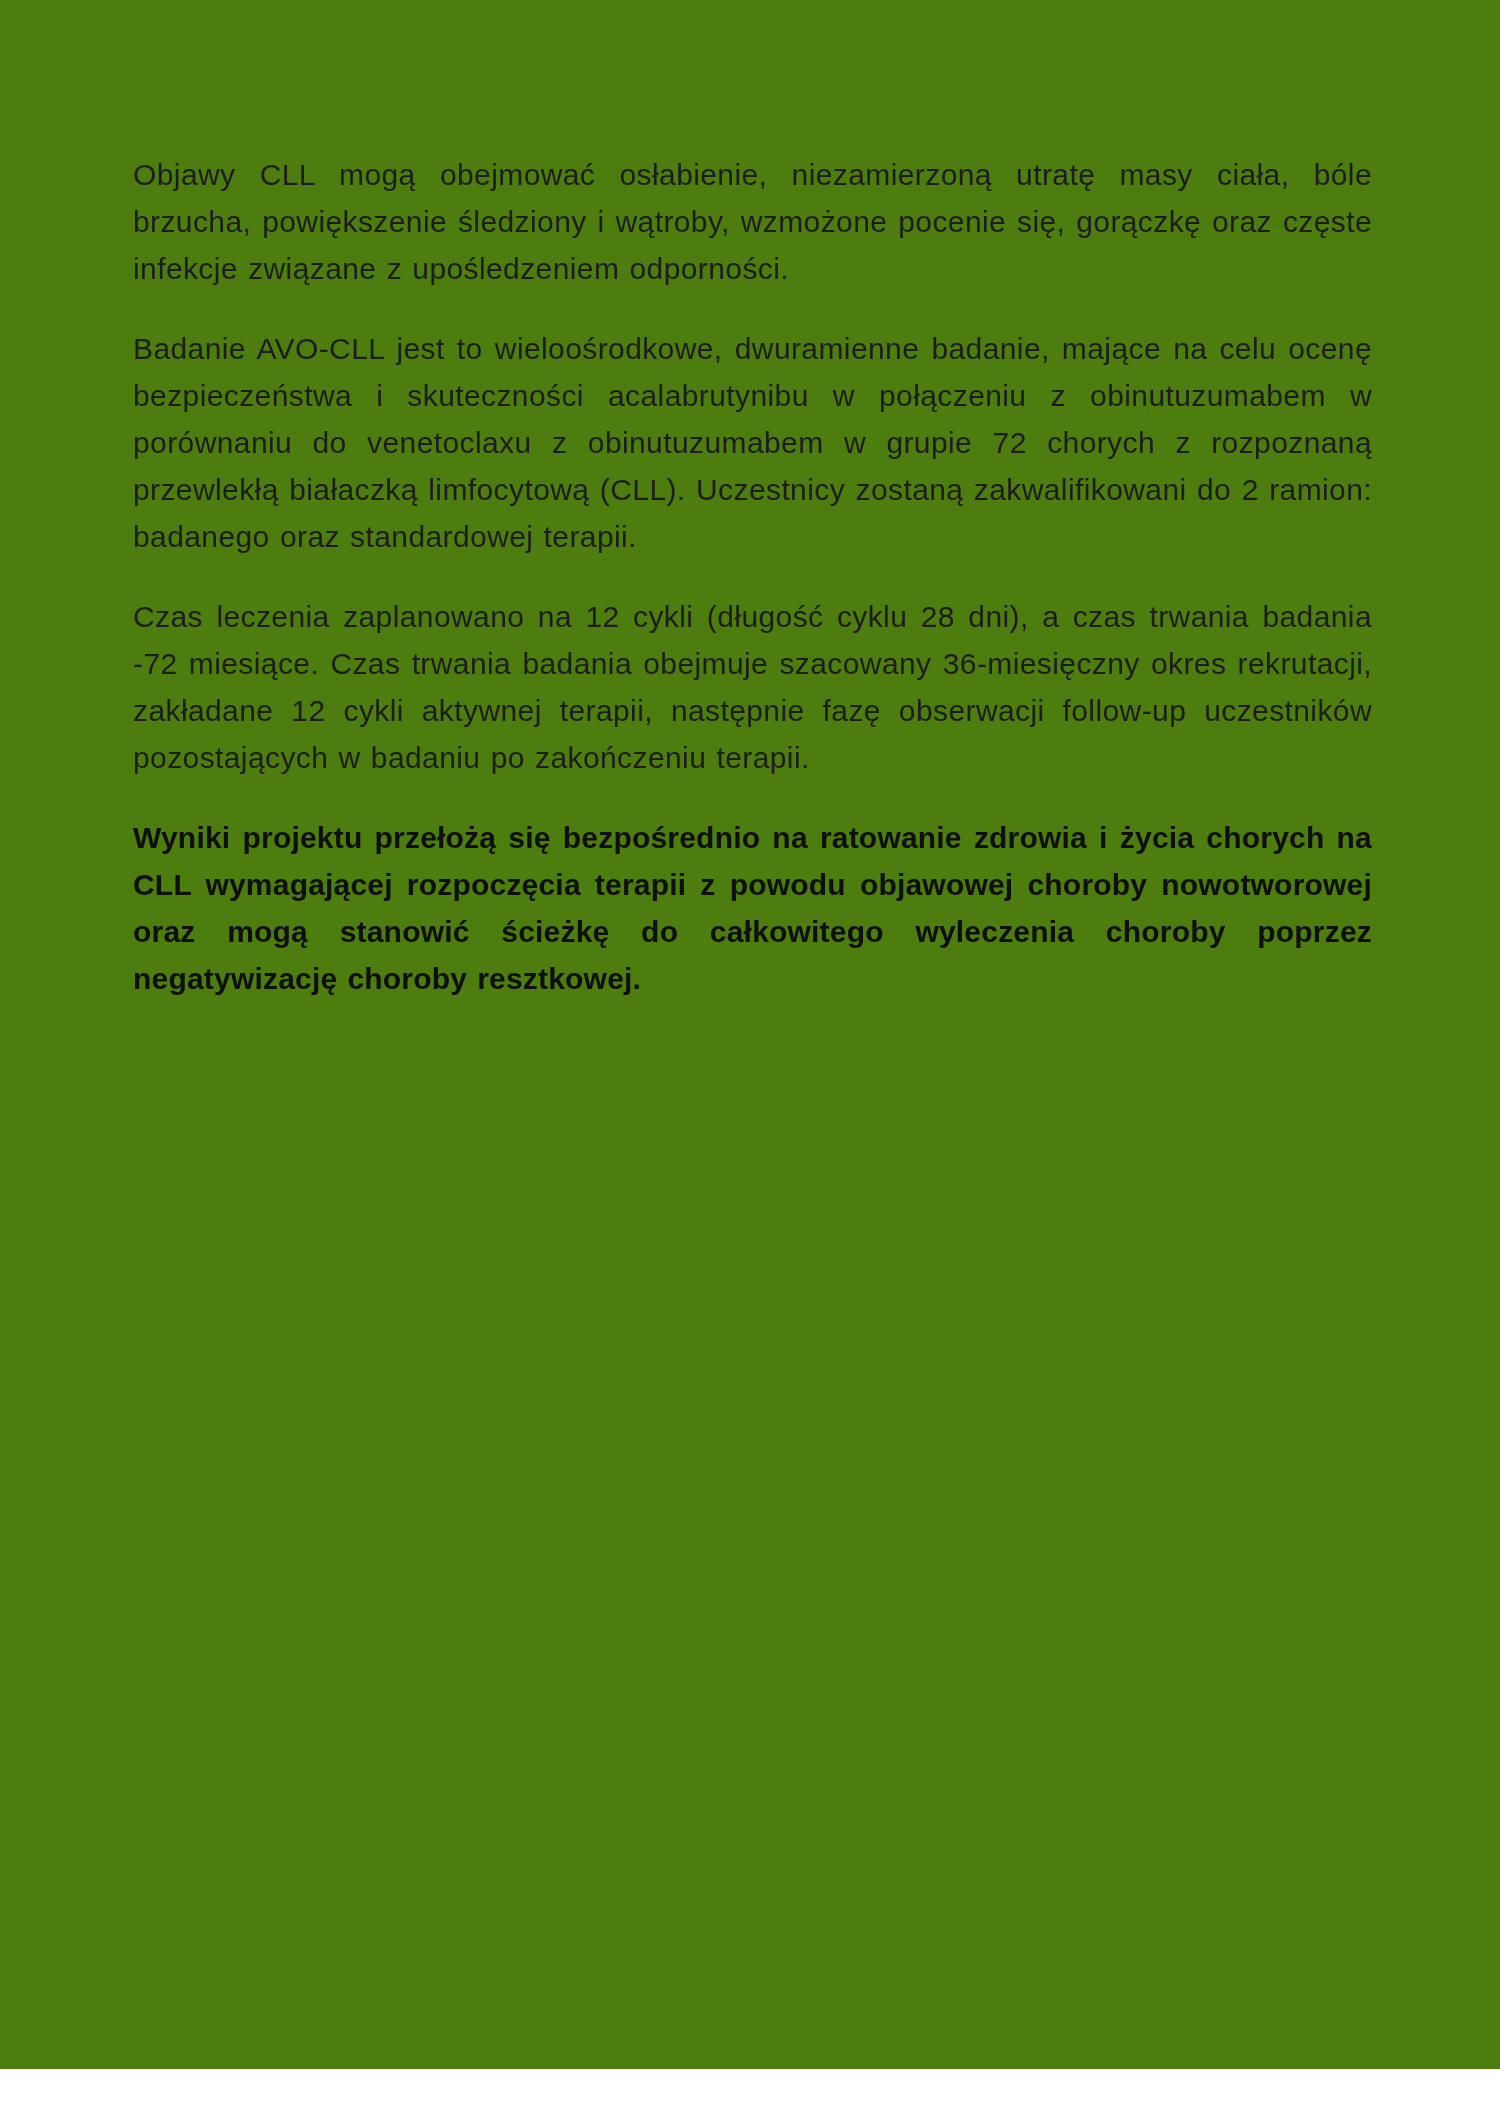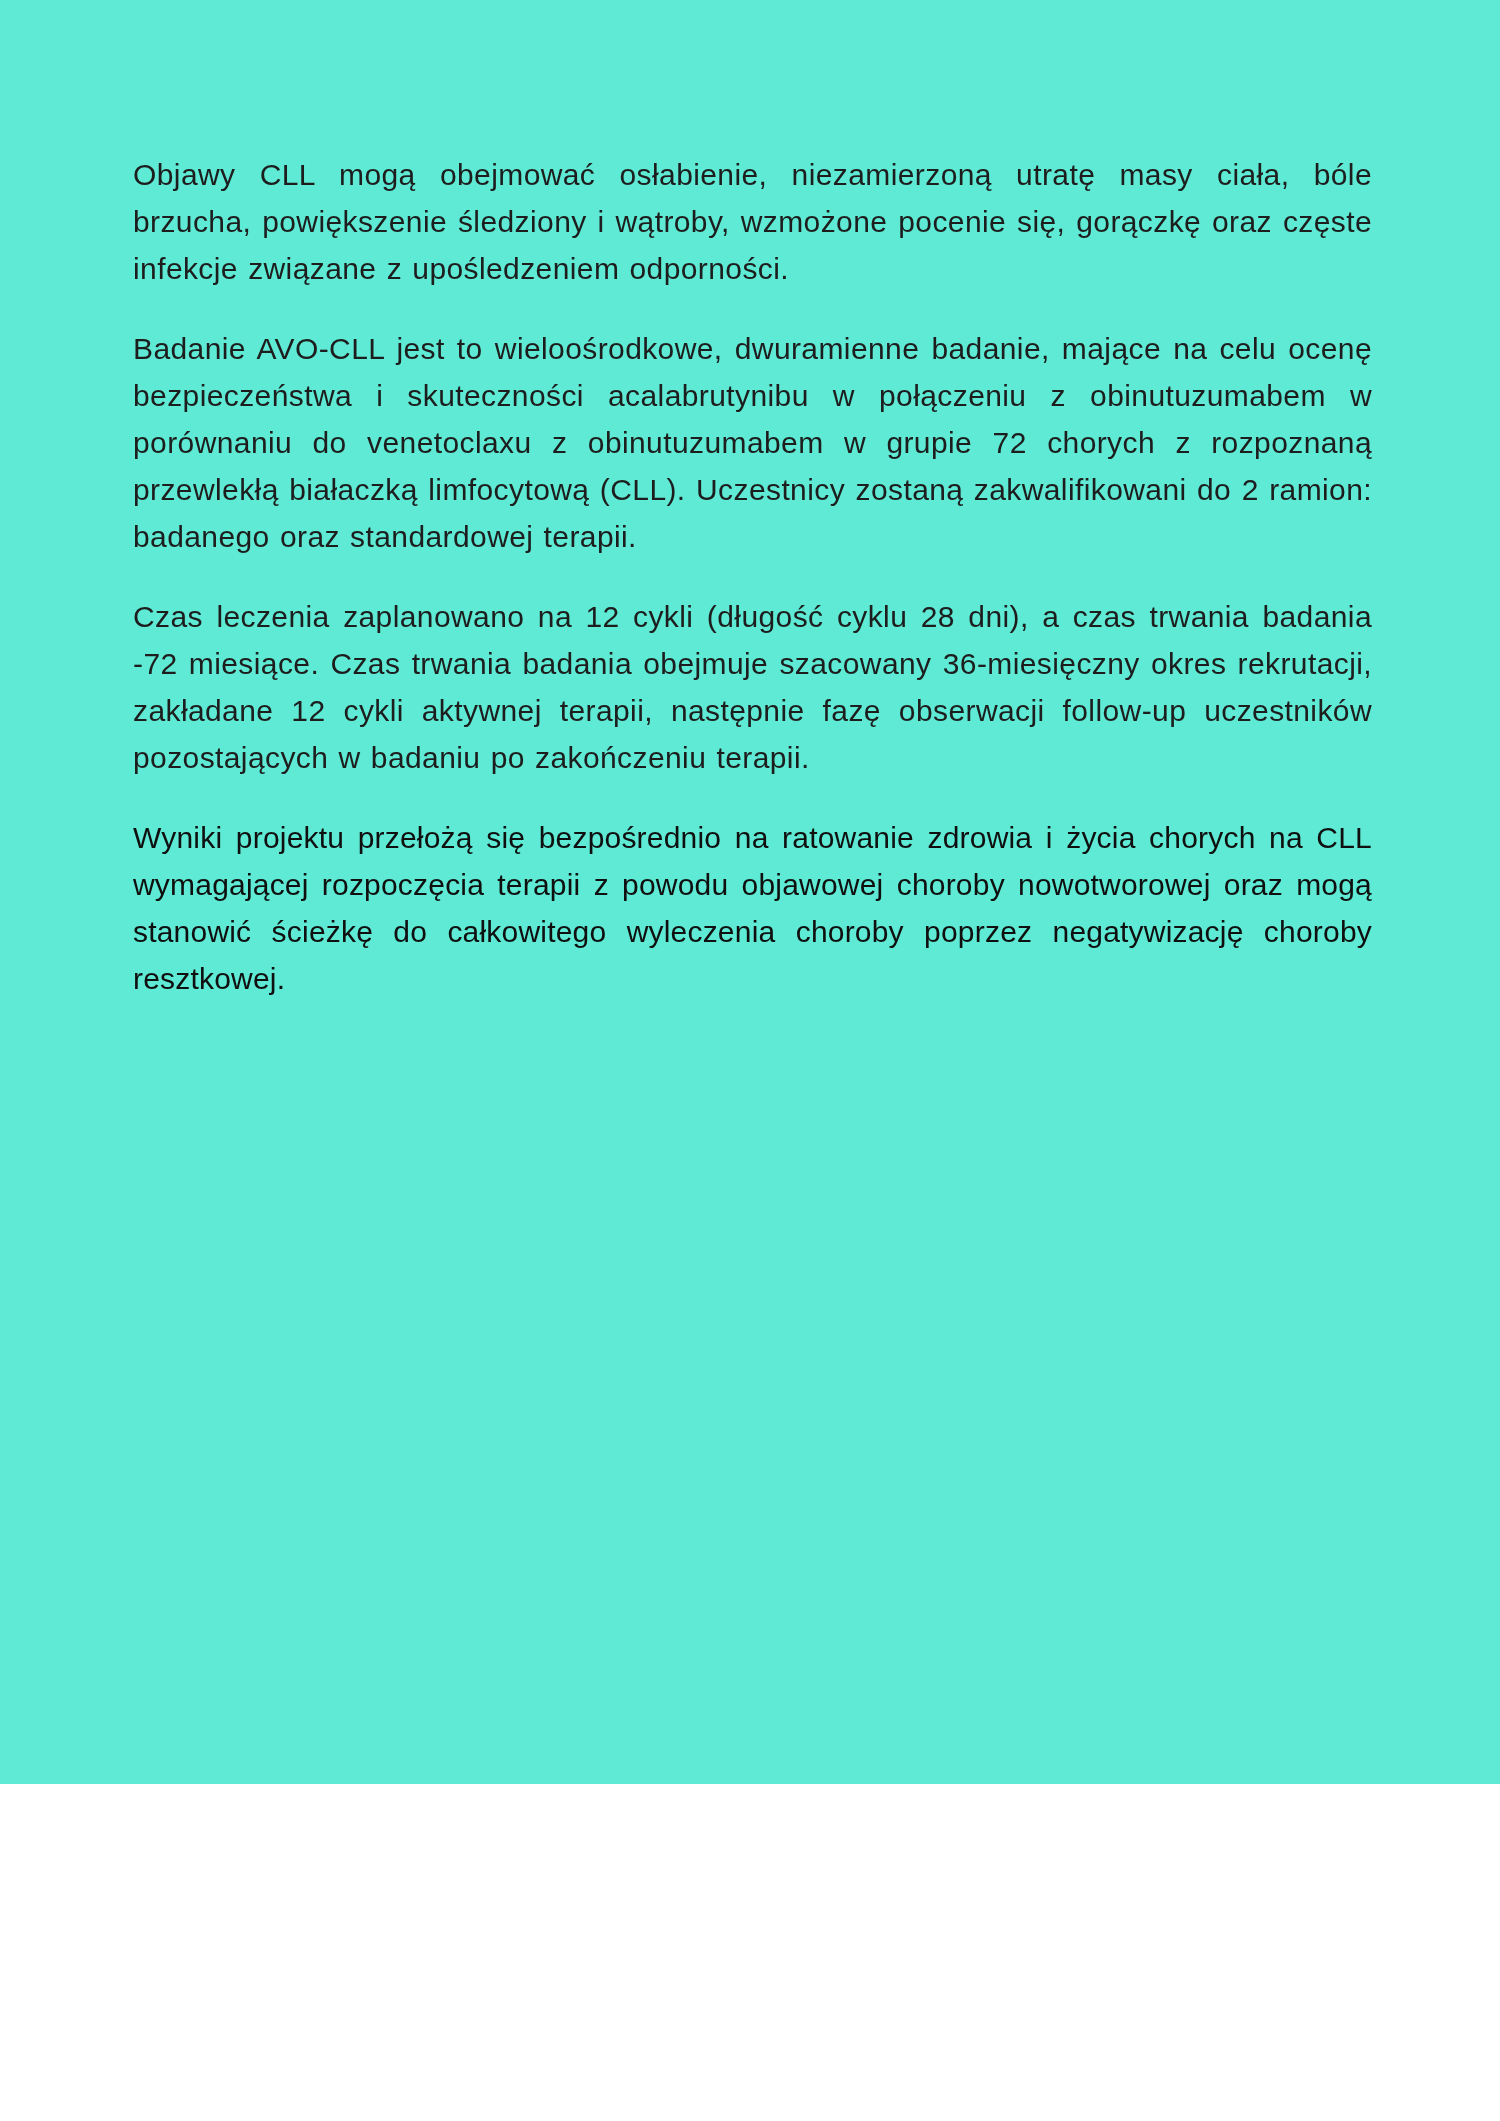--- a/index.html
+++ b/index.html
@@ -8,36 +8,36 @@
     background: #ffffff;
   }
   body {
     width: 1500px;
     height: 2121px;
     overflow: hidden;
   }
   .page {
     box-sizing: border-box;
     width: 1500px;
-    height: 1784px;
-    background: #5eead4;
+    height: 2069px;
+    background: #4d7c0f;
     padding: 151px 128px 0 133px;
   }
   .para {
     font-family: "Liberation Sans", sans-serif;
     font-size: 30px;
     line-height: 47px;
     letter-spacing: 0.4px;
     word-spacing: 1.5px;
     color: #1d1d1d;
     text-align: justify;
     margin: 0 0 33px 0;
   }
   .para.bold {
-    font-weight: 400;
+    font-weight: 700;
     color: #0f0f0f;
     letter-spacing: 0.2px;
   }
 </style>
 </head>
 <body>
 
 <div class="page">
   <p class="para">Objawy CLL mogą obejmować osłabienie, niezamierzoną utratę masy ciała, bóle brzucha, powiększenie śledziony i wątroby, wzmożone pocenie się, gorączkę oraz częste infekcje związane z upośledzeniem odporności.</p>
 

